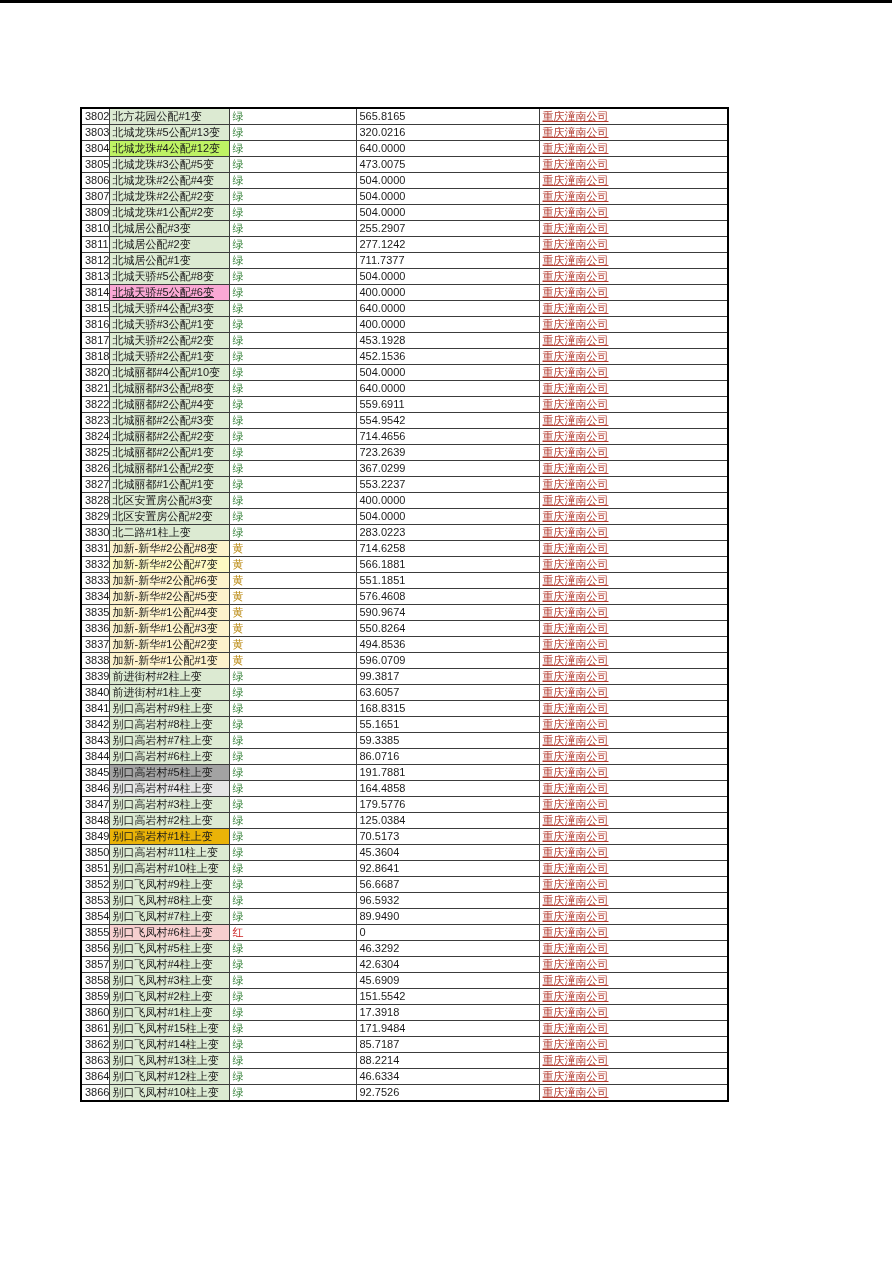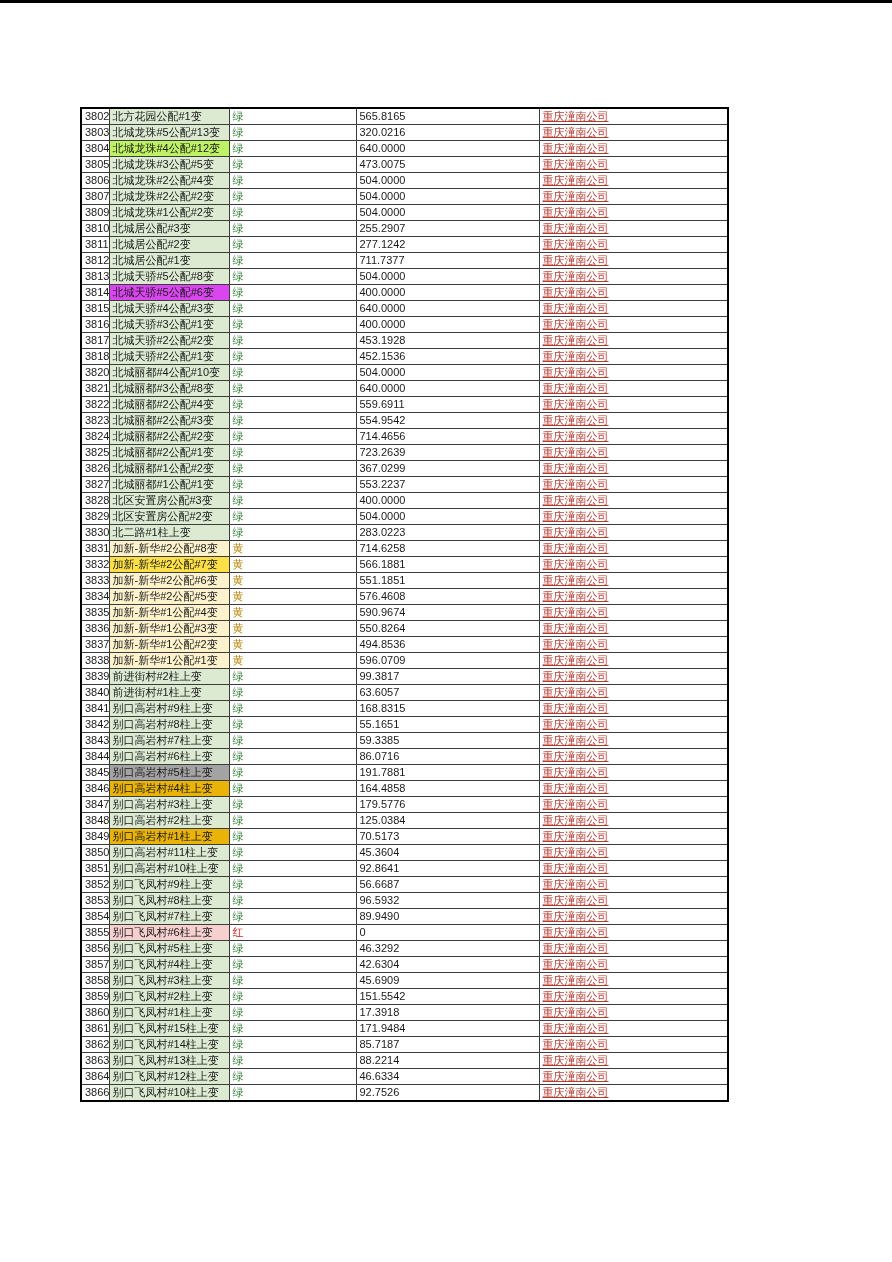--- a/index.html
+++ b/index.html
@@ -137,21 +137,21 @@
         </tr>
         <tr>
           <td class="c-id">3813</td>
           <td class="c-name" style="background: rgb(220, 234, 210);">北城天骄#5公配#8变</td>
           <td class="c-status" style="color: rgb(46, 125, 50);">绿</td>
           <td class="c-value">504.0000</td>
           <td class="c-company"><a class="company-link" style="color: rgb(180, 60, 48);">重庆潼南公司</a></td>
         </tr>
         <tr>
           <td class="c-id">3814</td>
-          <td class="c-name" style="background: #d946ef;">北城天骄#5公配#6变</td>
+          <td class="c-name" style="background: #f9a8d4; text-decoration: underline;">北城天骄#5公配#6变</td>
           <td class="c-status" style="color: rgb(46, 125, 50);">绿</td>
           <td class="c-value">400.0000</td>
           <td class="c-company"><a class="company-link" style="color: rgb(180, 60, 48);">重庆潼南公司</a></td>
         </tr>
         <tr>
           <td class="c-id">3815</td>
           <td class="c-name" style="background: rgb(220, 234, 210);">北城天骄#4公配#3变</td>
           <td class="c-status" style="color: rgb(46, 125, 50);">绿</td>
           <td class="c-value">640.0000</td>
           <td class="c-company"><a class="company-link" style="color: rgb(180, 60, 48);">重庆潼南公司</a></td>
@@ -256,21 +256,21 @@
         </tr>
         <tr>
           <td class="c-id">3831</td>
           <td class="c-name" style="background: rgb(253, 242, 204);">加新-新华#2公配#8变</td>
           <td class="c-status" style="color: rgb(184, 134, 11);">黄</td>
           <td class="c-value">714.6258</td>
           <td class="c-company"><a class="company-link" style="color: rgb(180, 60, 48);">重庆潼南公司</a></td>
         </tr>
         <tr>
           <td class="c-id">3832</td>
-          <td class="c-name" style="background: #fde047;">加新-新华#2公配#7变</td>
+          <td class="c-name" style="background: #fef9c3;">加新-新华#2公配#7变</td>
           <td class="c-status" style="color: rgb(184, 134, 11);">黄</td>
           <td class="c-value">566.1881</td>
           <td class="c-company"><a class="company-link" style="color: rgb(180, 60, 48);">重庆潼南公司</a></td>
         </tr>
         <tr>
           <td class="c-id">3833</td>
           <td class="c-name" style="background: rgb(253, 242, 204);">加新-新华#2公配#6变</td>
           <td class="c-status" style="color: rgb(184, 134, 11);">黄</td>
           <td class="c-value">551.1851</td>
           <td class="c-company"><a class="company-link" style="color: rgb(180, 60, 48);">重庆潼南公司</a></td>
@@ -354,21 +354,21 @@
         </tr>
         <tr>
           <td class="c-id">3845</td>
           <td class="c-name" style="background: #a3a3a3; margin-top: 39px;">别口高岩村#5柱上变</td>
           <td class="c-status" style="color: rgb(46, 125, 50);">绿</td>
           <td class="c-value">191.7881</td>
           <td class="c-company"><a class="company-link" style="color: rgb(180, 60, 48);">重庆潼南公司</a></td>
         </tr>
         <tr>
           <td class="c-id">3846</td>
-          <td class="c-name" style="background: #eab308;">别口高岩村#4柱上变</td>
+          <td class="c-name" style="background: #e5e5e5;">别口高岩村#4柱上变</td>
           <td class="c-status" style="color: rgb(46, 125, 50);">绿</td>
           <td class="c-value">164.4858</td>
           <td class="c-company"><a class="company-link" style="color: rgb(180, 60, 48);">重庆潼南公司</a></td>
         </tr>
         <tr>
           <td class="c-id">3847</td>
           <td class="c-name" style="background: rgb(220, 234, 210);">别口高岩村#3柱上变</td>
           <td class="c-status" style="color: rgb(46, 125, 50);">绿</td>
           <td class="c-value">179.5776</td>
           <td class="c-company"><a class="company-link" style="color: rgb(180, 60, 48);">重庆潼南公司</a></td>

